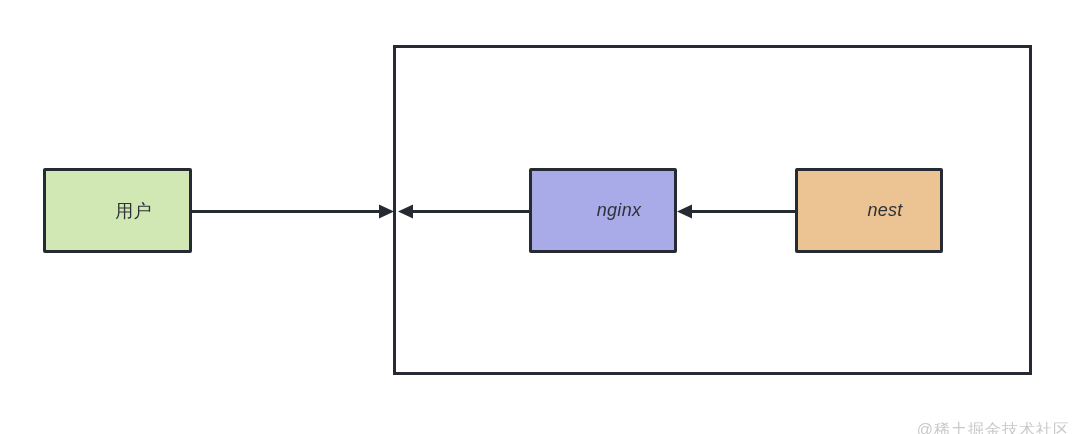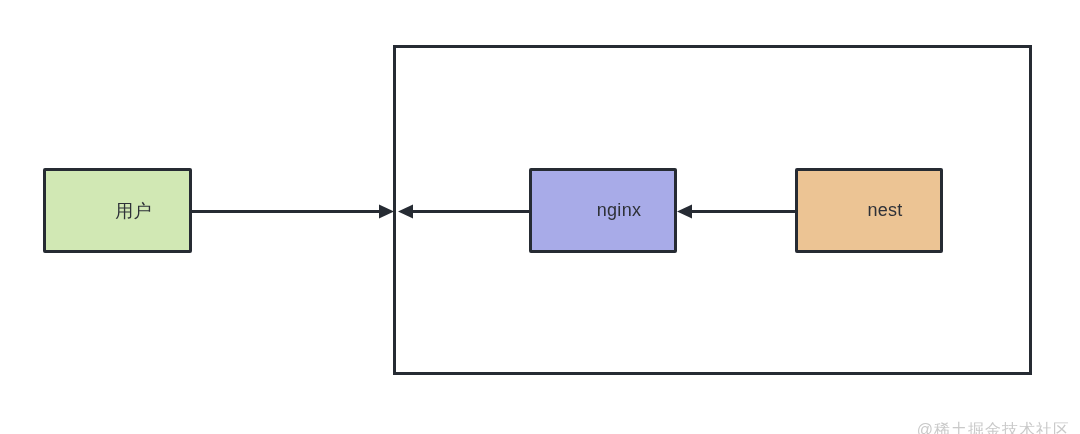--- a/index.html
+++ b/index.html
@@ -49,22 +49,22 @@
     border-radius: 2px;
     display: flex;
     align-items: center;
     justify-content: center;
     font-size: 18px;
     color: var(--label-text, #2e3138);
     letter-spacing: 0.3px;
     padding-left: 32px;
   }
   .node-user  { left: 43px;  width: 149px; background: var(--user-fill,  #d1e8b4); }
-  .node-nginx { left: 529px; width: 148px; background: var(--nginx-fill, #a8abe8); }
-  .node-nest  { left: 795px; width: 148px; background: var(--nest-fill,  #ecc494); }
+  .node-nginx { left: 529px; width: 148px; background: var(--nginx-fill, #a8abe8); font-style: italic; }
+  .node-nest  { left: 795px; width: 148px; background: var(--nest-fill,  #ecc494); font-style: italic; }
   .watermark {
     position: absolute;
     right: 10px;
     top: 420px;
     font-size: 16px;
     color: var(--watermark-text, #c9c9c9);
     letter-spacing: 1px;
     user-select: none;
   }
 </style>

